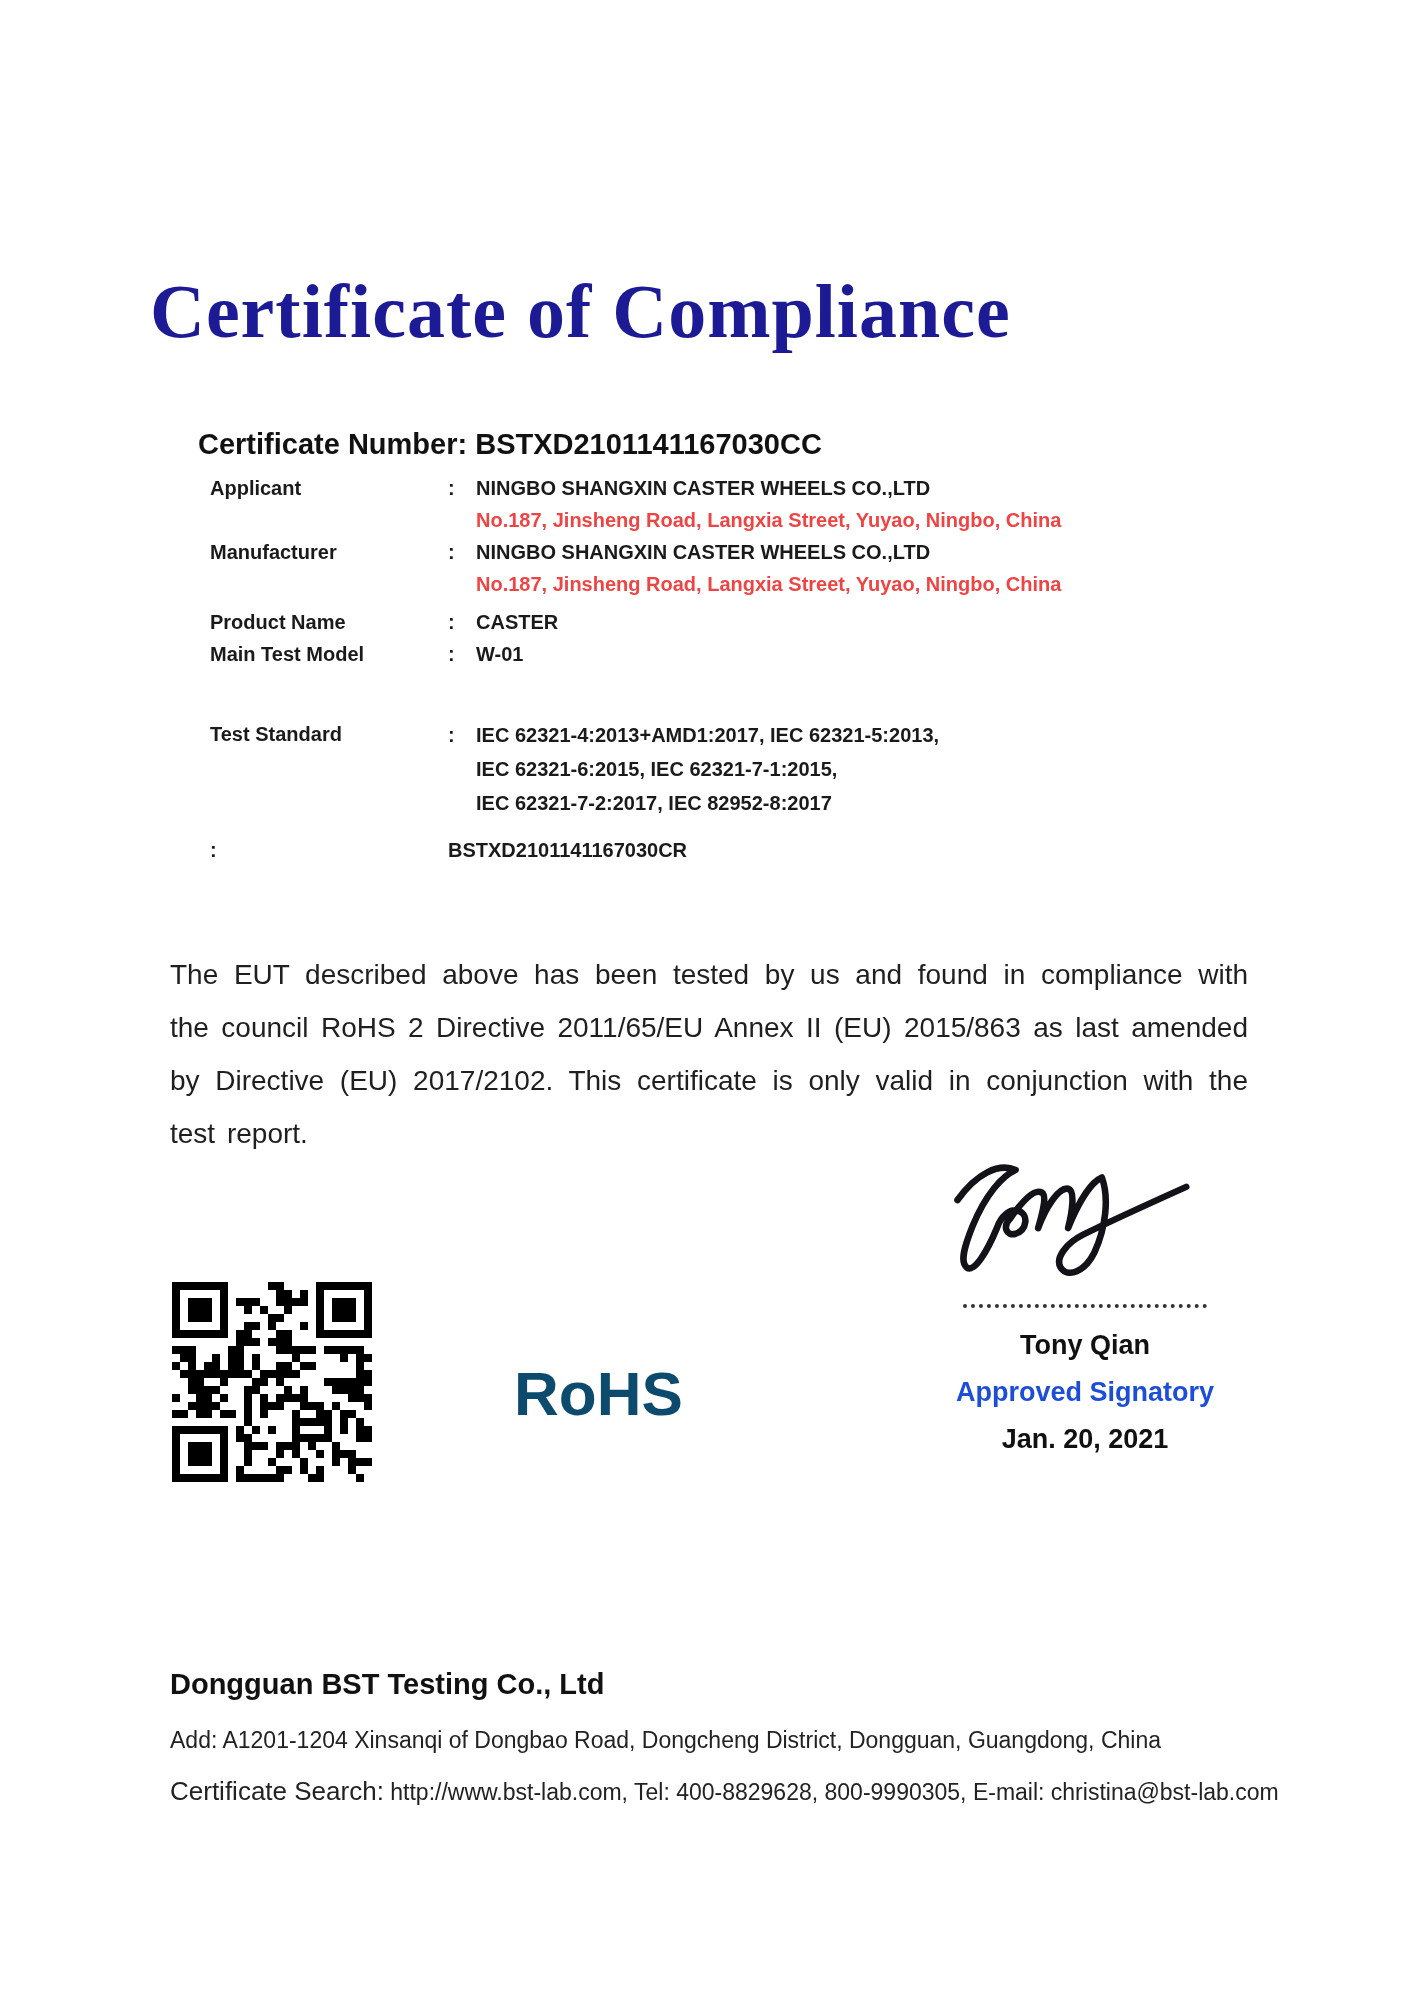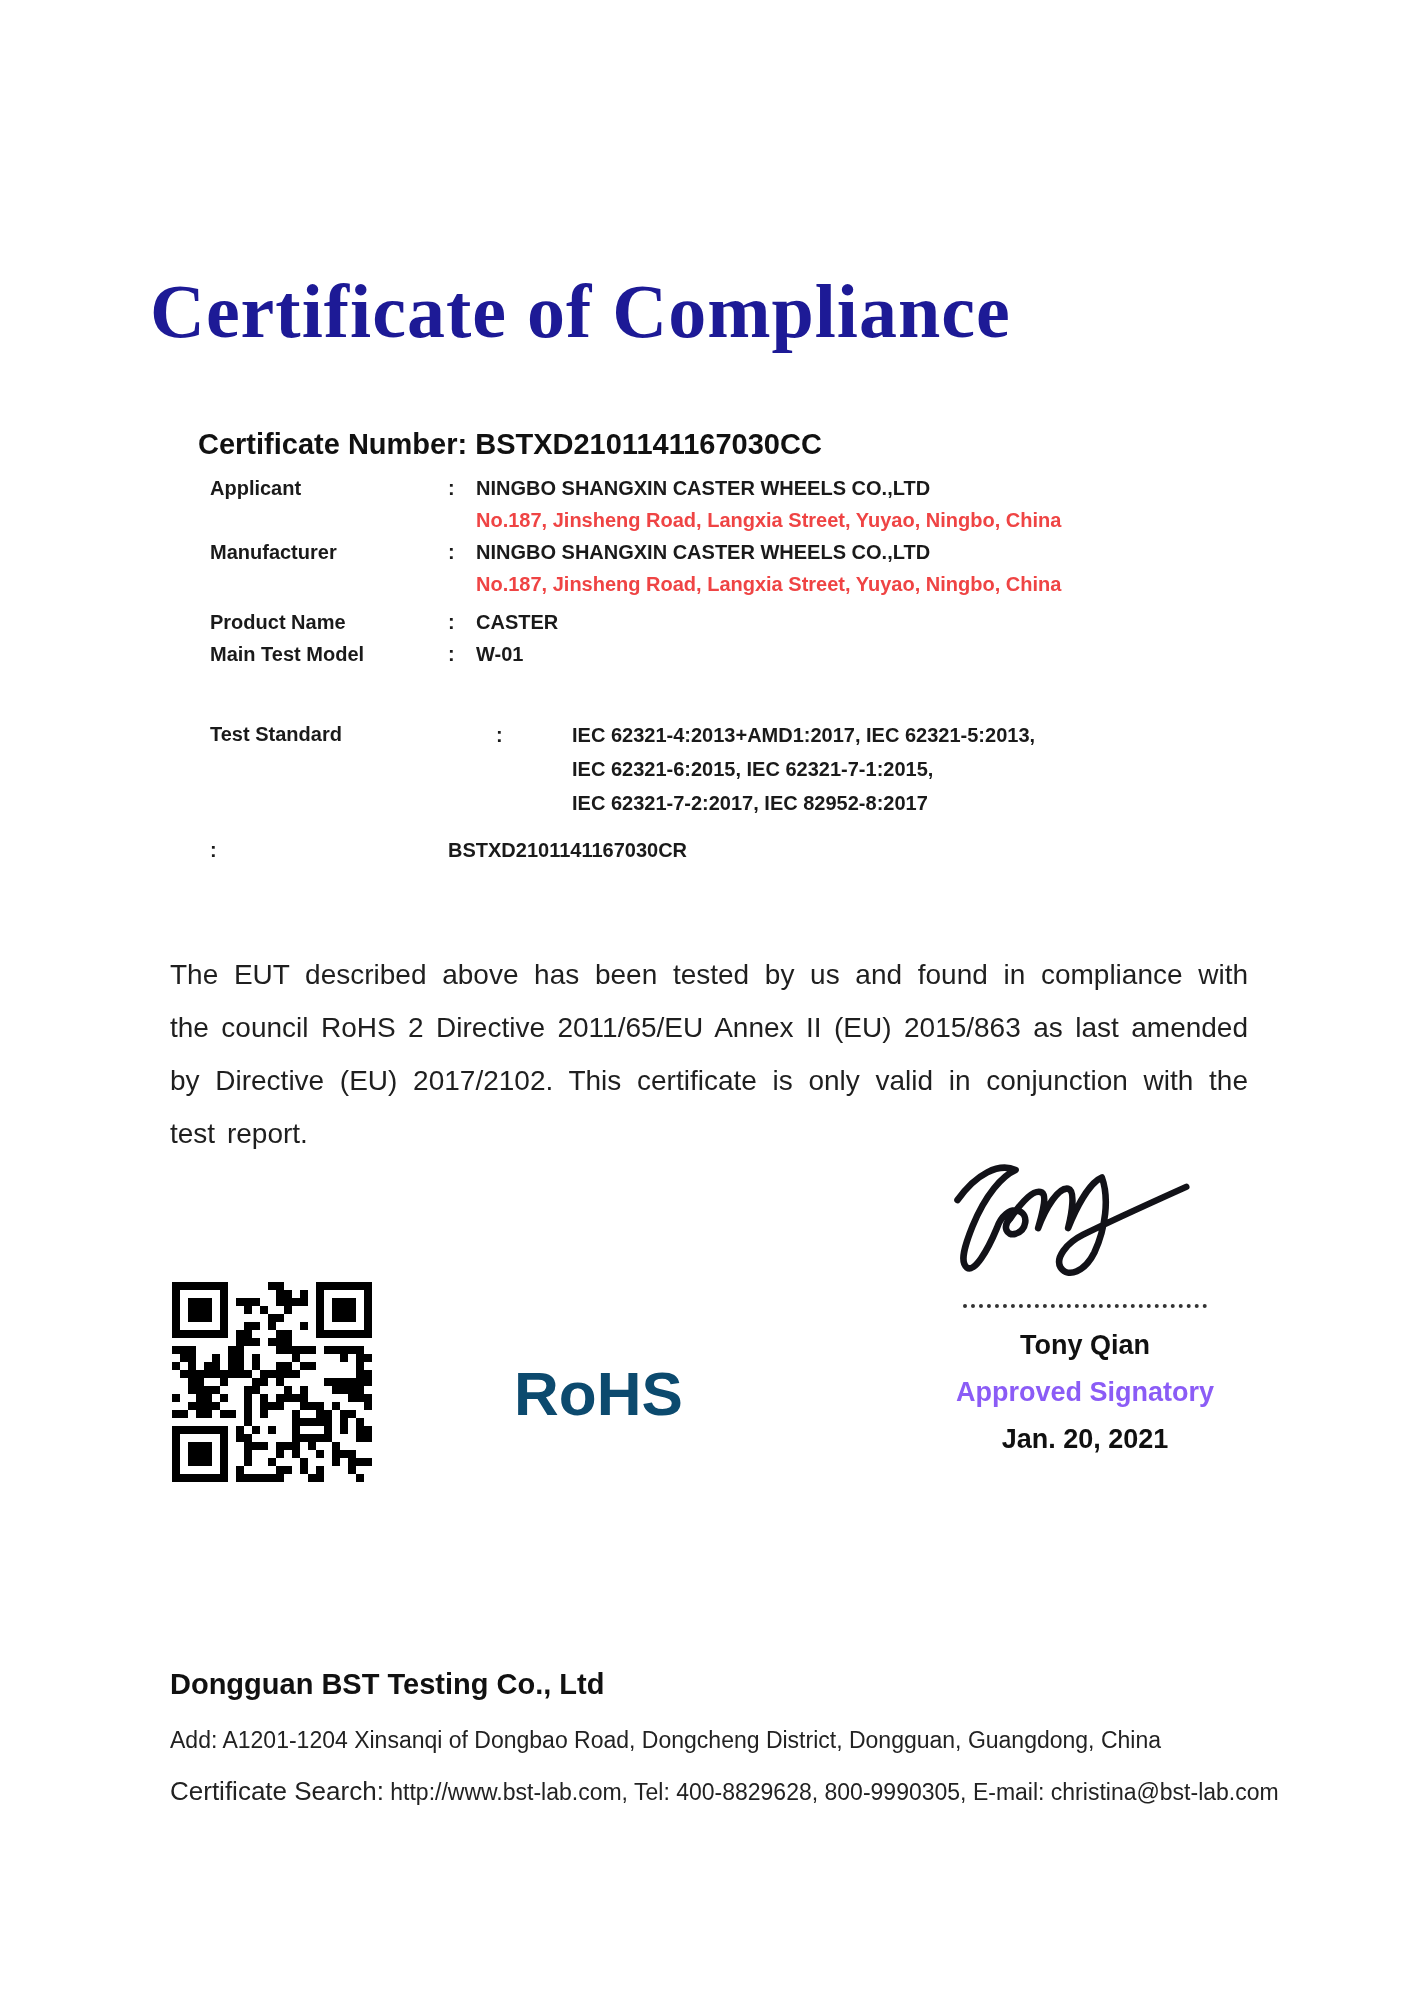--- a/index.html
+++ b/index.html
@@ -29,21 +29,21 @@
   .info {
     position:absolute; left:210px; top:472px; width:950px;
     font-size:20px; line-height:32px;
   }
   .info-row { display:grid; grid-template-columns:238px 28px 1fr; }
   .info-row .lbl { font-weight:bold; }
   .info-row .col { font-weight:bold; text-align:left; }
   .info-row .val { font-weight:bold; white-space:nowrap; }
   .info-row .sub { font-weight:bold; color:#ef4444; white-space:nowrap; }
   .row-gap-sm { margin-top:6px; }
-  .row-gap-lg { margin-top:48px;gap:48px; }
+  .row-gap-lg { margin-top:48px; }
   .ts-line { font-weight:bold; line-height:34px; white-space:nowrap; }
   .as-shown { margin-top:14px; align-items:center; }
   .as-shown .lbl div { line-height:32px; font-weight:bold; }
   .statement {
     position:absolute; left:170px; top:948px; width:1078px;
     font-size:28px; line-height:53px;
     text-align:justify; word-spacing:4px; color:#1f1f1f;
   }
   .qr-box { position:absolute; left:172px; top:1276px; width:200px; height:212px; }
   .qr-box svg { width:100%; height:100%; }
@@ -56,21 +56,21 @@
     position:absolute; left:915px; top:1140px; width:340px;
     text-align:center;
   }
   .sig-draw { width:300px; height:150px; margin:0 auto; display:block; }
   .sig-dotted {
     width:244px; margin:14px auto 0 auto;
     border-bottom:4px dotted #333;
     height:0;
   }
   .sig-name { margin-top:22px; font-size:27px; font-weight:bold; color:#111; }
-  .sig-role { margin-top:16px; font-size:27px; font-weight:bold; color:#8b5cf6; }
+  .sig-role { margin-top:16px; font-size:27px; font-weight:bold; color:#1d4ed8; }
   .sig-date { margin-top:16px; font-size:27px; font-weight:bold; color:#111; }
   .footer { position:absolute; left:170px; top:1668px; width:1100px; }
   .footer-company { font-size:29px; font-weight:bold; color:#111; }
   .footer-address { margin-top:26px; font-size:23px; color:#222; white-space:nowrap; }
   .footer-search { margin-top:22px; font-size:23px; color:#222; white-space:nowrap; }
   .footer-search .search-label { font-size:26px; }
 </style>
 </head>
 <body>
 

